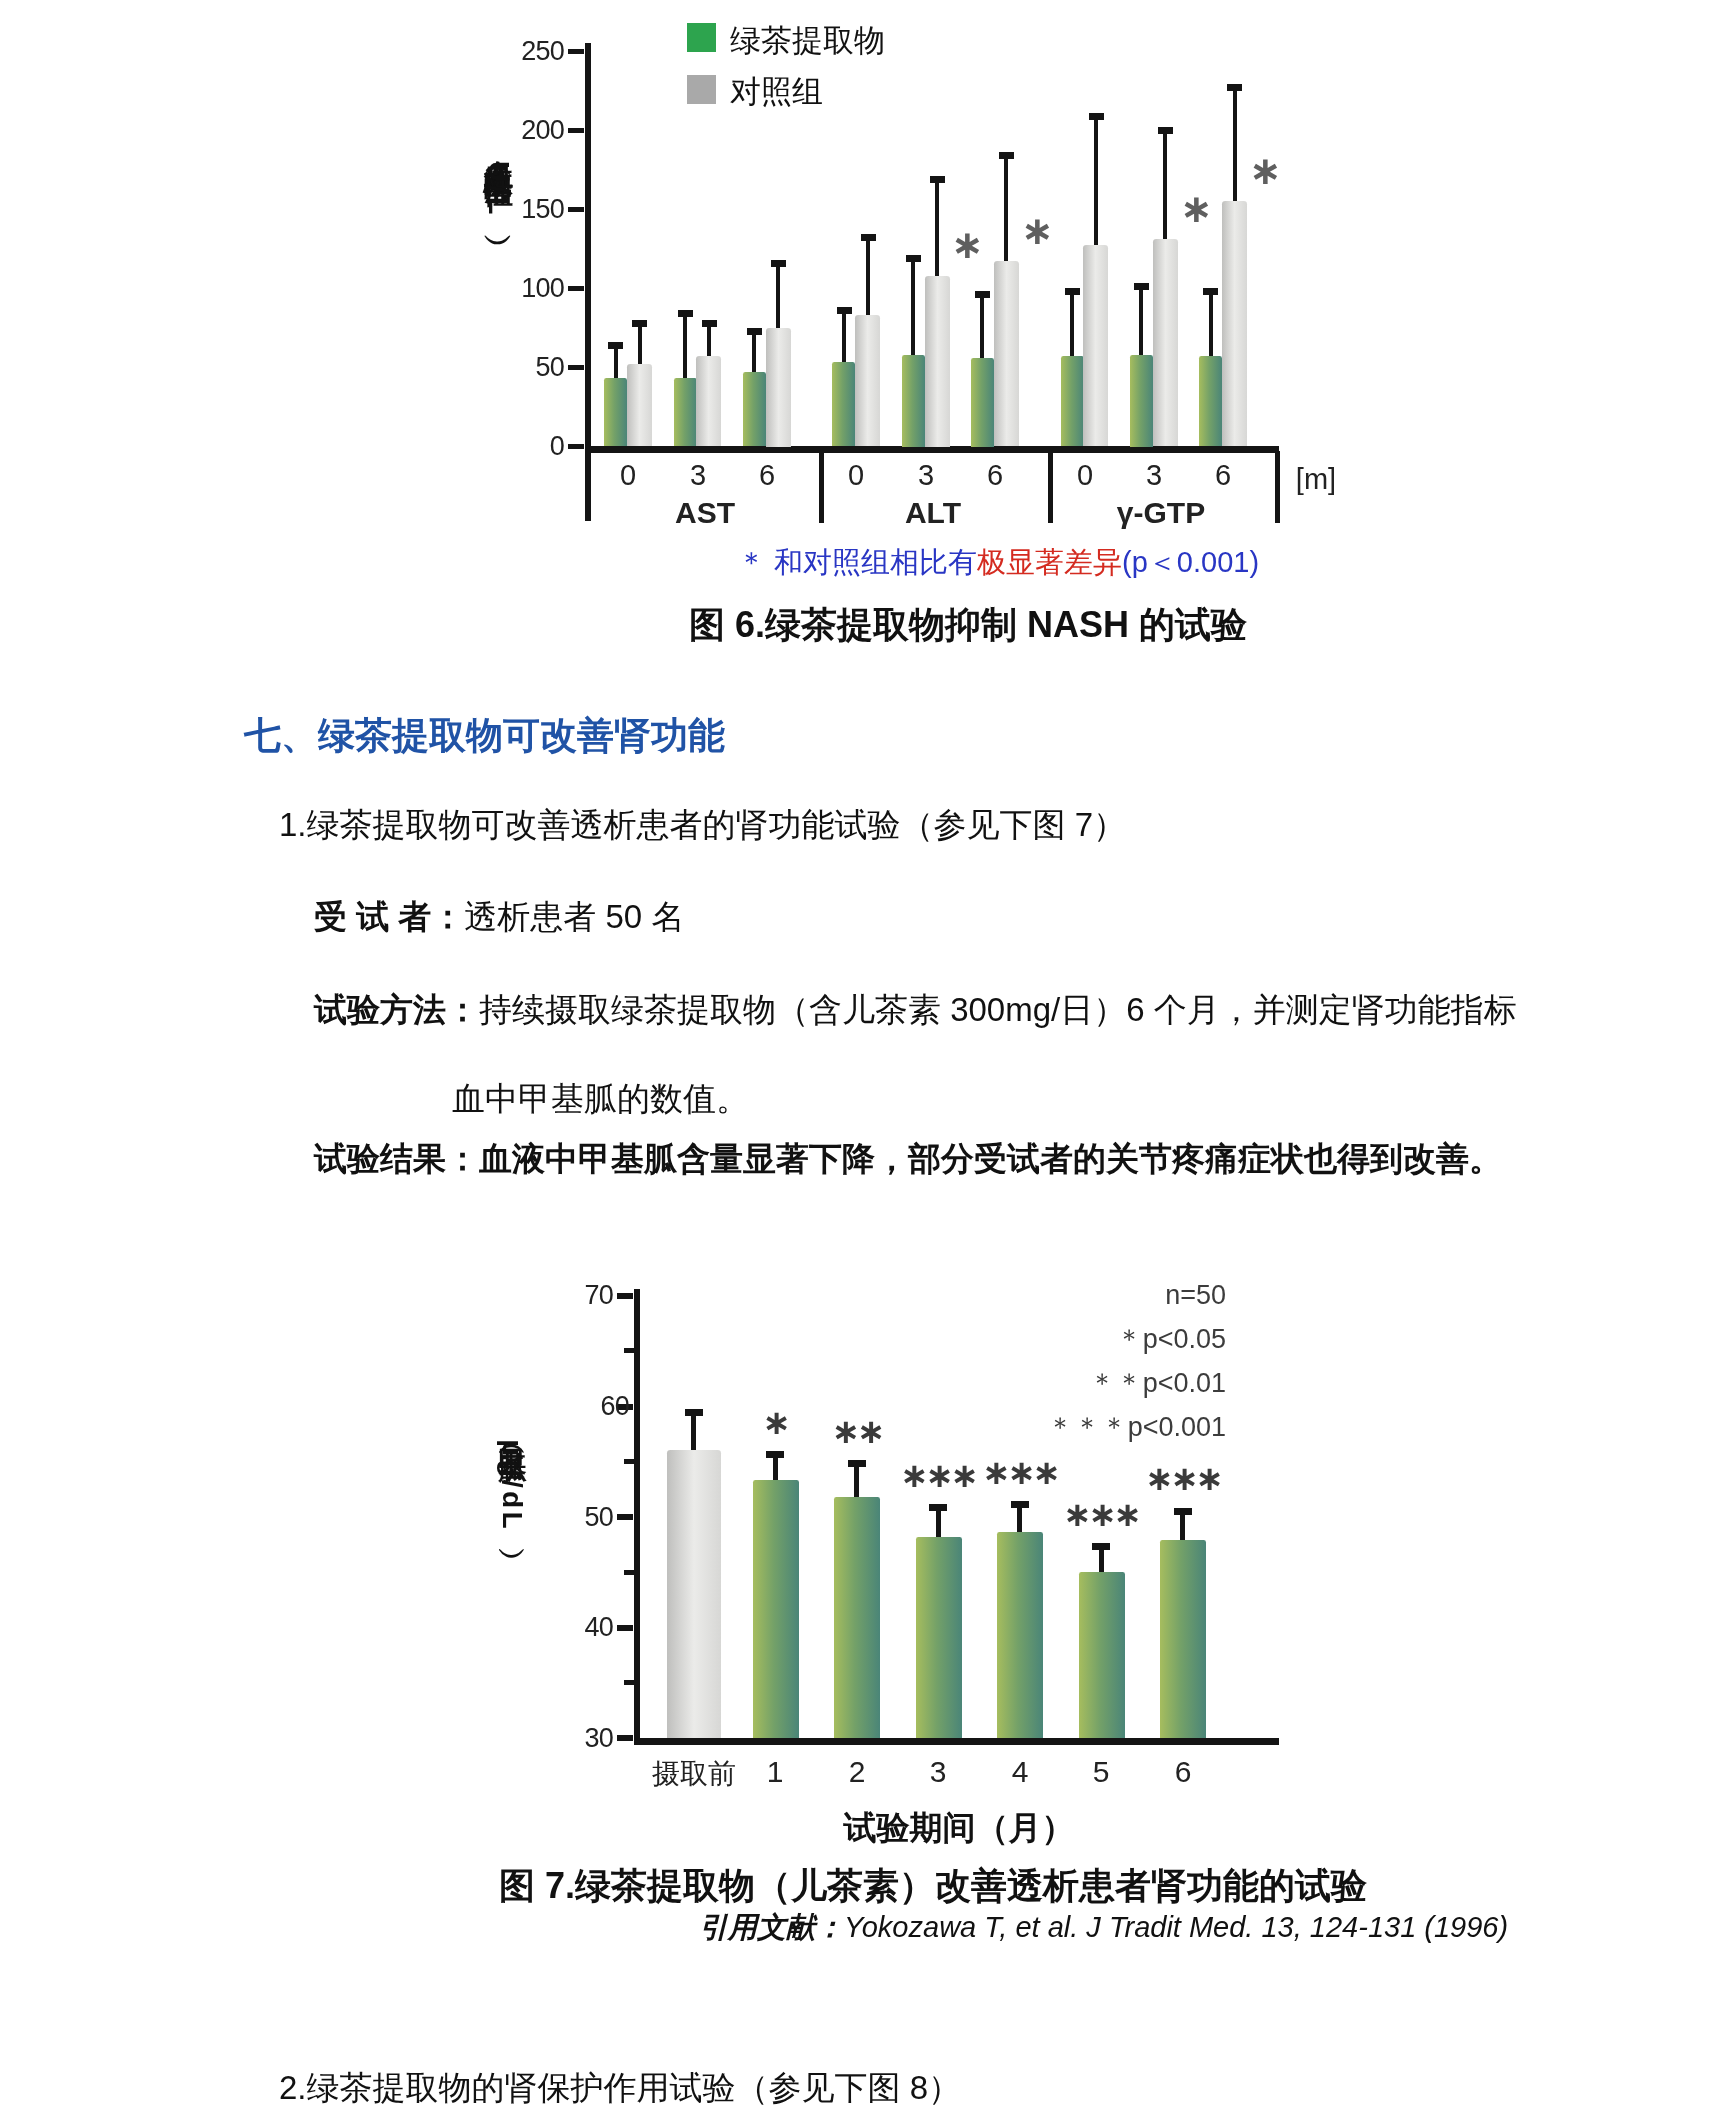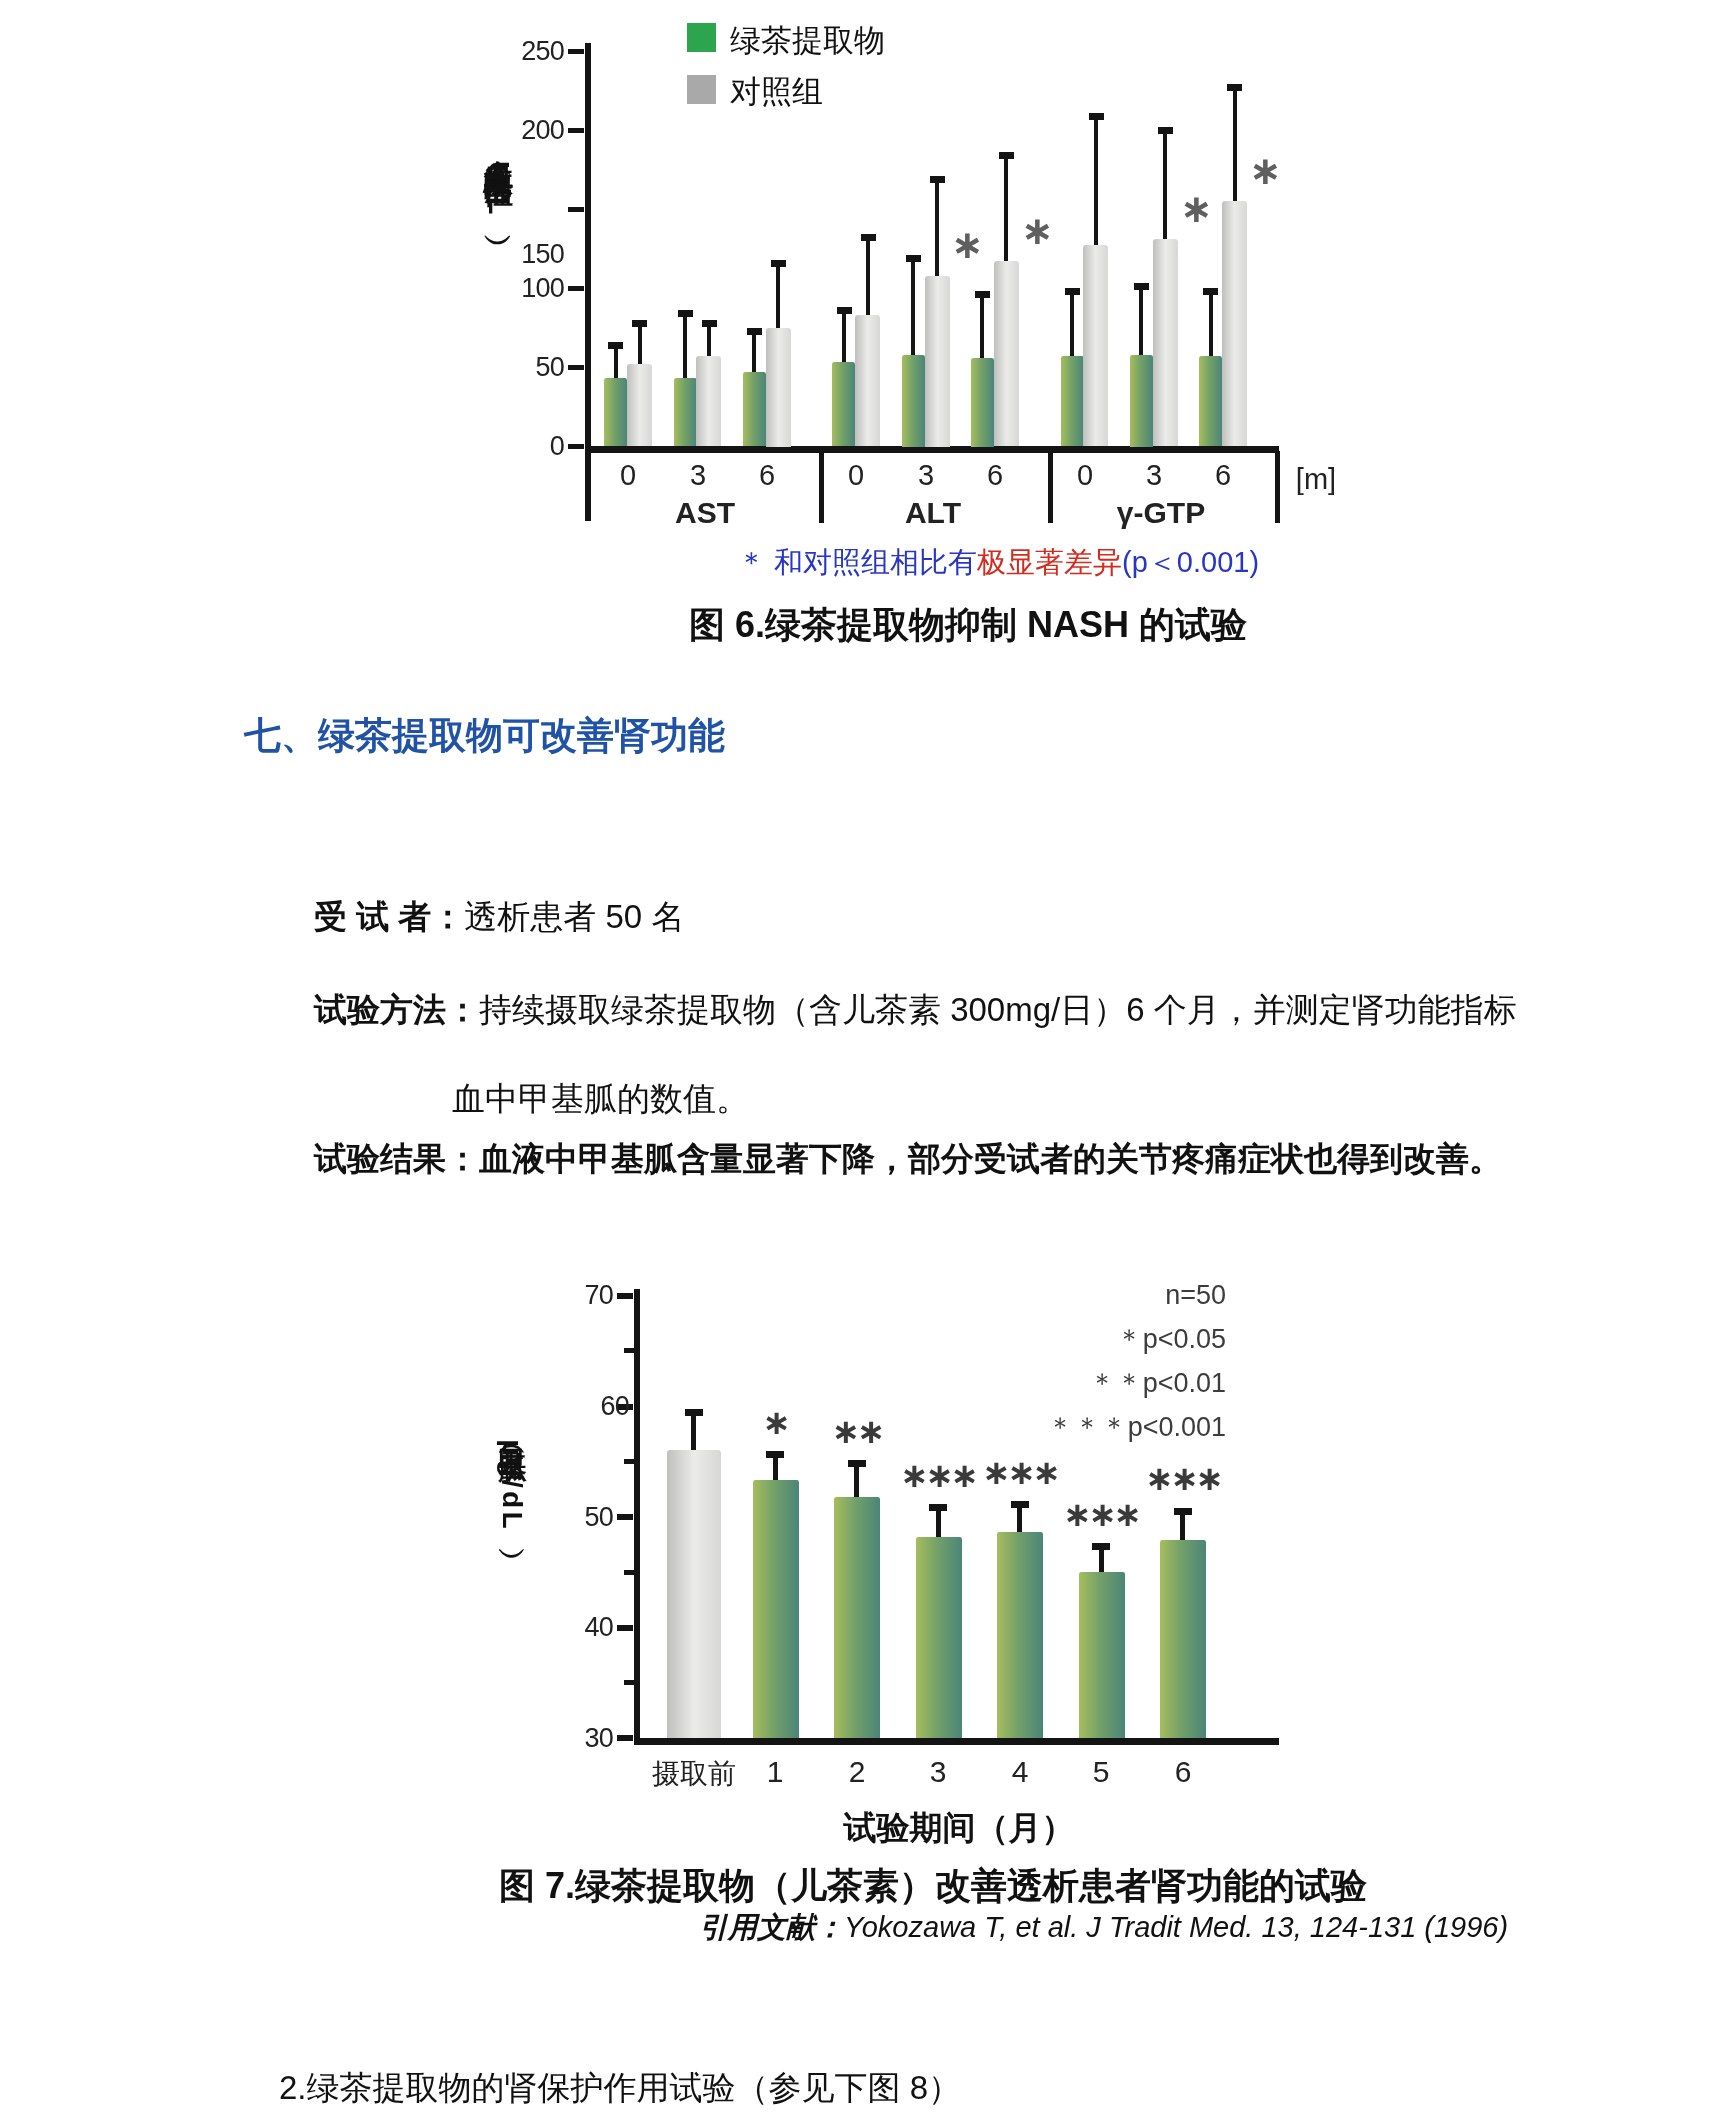--- a/index.html
+++ b/index.html
@@ -49,21 +49,21 @@
       <div class="axis-line" style="left: 363px; top: 435px; width: 4.9px; height: 72px;"></div>
       <div class="axis-line" style="left: 592px; top: 435px; width: 4.9px; height: 72px;"></div>
       <div class="axis-line" style="left: 819px; top: 435px; width: 4.9px; height: 72px;"></div>
       <div class="tick" style="left: 112px; top: 428px; width: 16.3px; height: 4.9px;"></div>
       <div class="tick-label" style="left: 35px; top: 430px;">0</div>
       <div class="tick" style="left: 112px; top: 349px; width: 16.3px; height: 4.9px;"></div>
       <div class="tick-label" style="left: 35px; top: 351px;">50</div>
       <div class="tick" style="left: 112px; top: 270px; width: 16.3px; height: 4.9px;"></div>
       <div class="tick-label" style="left: 35px; top: 272px;">100</div>
       <div class="tick" style="left: 112px; top: 191px; width: 16.3px; height: 4.9px;"></div>
-      <div class="tick-label" style="left: 35px; top: 193px; margin-top: 45px;">150</div>
+      <div class="tick-label" style="left: 35px; top: 193px;">150</div>
       <div class="tick" style="left: 112px; top: 112px; width: 16.3px; height: 4.9px;"></div>
       <div class="tick-label" style="left: 35px; top: 114px;">200</div>
       <div class="tick" style="left: 112px; top: 33px; width: 16.3px; height: 4.9px;"></div>
       <div class="tick-label" style="left: 35px; top: 35px;">250</div>
       <div class="ylabel-v" style="left: 23px; top: 122px; height: 310px;">血液中酶活性（U/L）</div>
       <div class="legend-swatch" style="left: 231px; top: 6.5px; background: rgb(45, 164, 78);"></div>
       <div class="legend-label" style="left: 274px; top: 3.3px;">绿茶提取物</div>
       <div class="legend-swatch" style="left: 231px; top: 59px; background: rgb(169, 169, 169);"></div>
       <div class="legend-label" style="left: 274px; top: 55px;">对照组</div>
       <div class="errline" style="left: 158px; top: 327px; width: 4.1px; height: 46px;"></div>
@@ -140,20 +140,21 @@
     </div>
 
   <div class="abs footnote" style="left:737px; top:543px;">
     <span>＊ </span><span>和对照组相比有</span><span class="red">极显著差异</span><span>(p＜0.001)</span>
   </div>
 
   <div class="abs caption" style="left:689px; top:601px;">图 6.绿茶提取物抑制 NASH 的试验</div>
 
   <div class="abs heading" style="left:244px; top:711px;">七、绿茶提取物可改善肾功能</div>
 
+  <div class="abs item" style="left:279px; top:803px;">1.绿茶提取物可改善透析患者的肾功能试验（参见下图 7）</div>
 
   <div class="abs body-line" style="left:314px; top:895px;">
     <span class="lbl">受 试 者：</span><span>透析患者 50 名</span>
   </div>
 
   <div class="abs body-line" style="left:314px; top:988px;">
     <span class="lbl">试验方法：</span><span>持续摄取绿茶提取物（含儿茶素 300mg/日）6 个月，并测定肾功能指标</span>
   </div>
   <div class="abs body-line" style="left:452px; top:1077px;">血中甲基胍的数值。</div>
 

